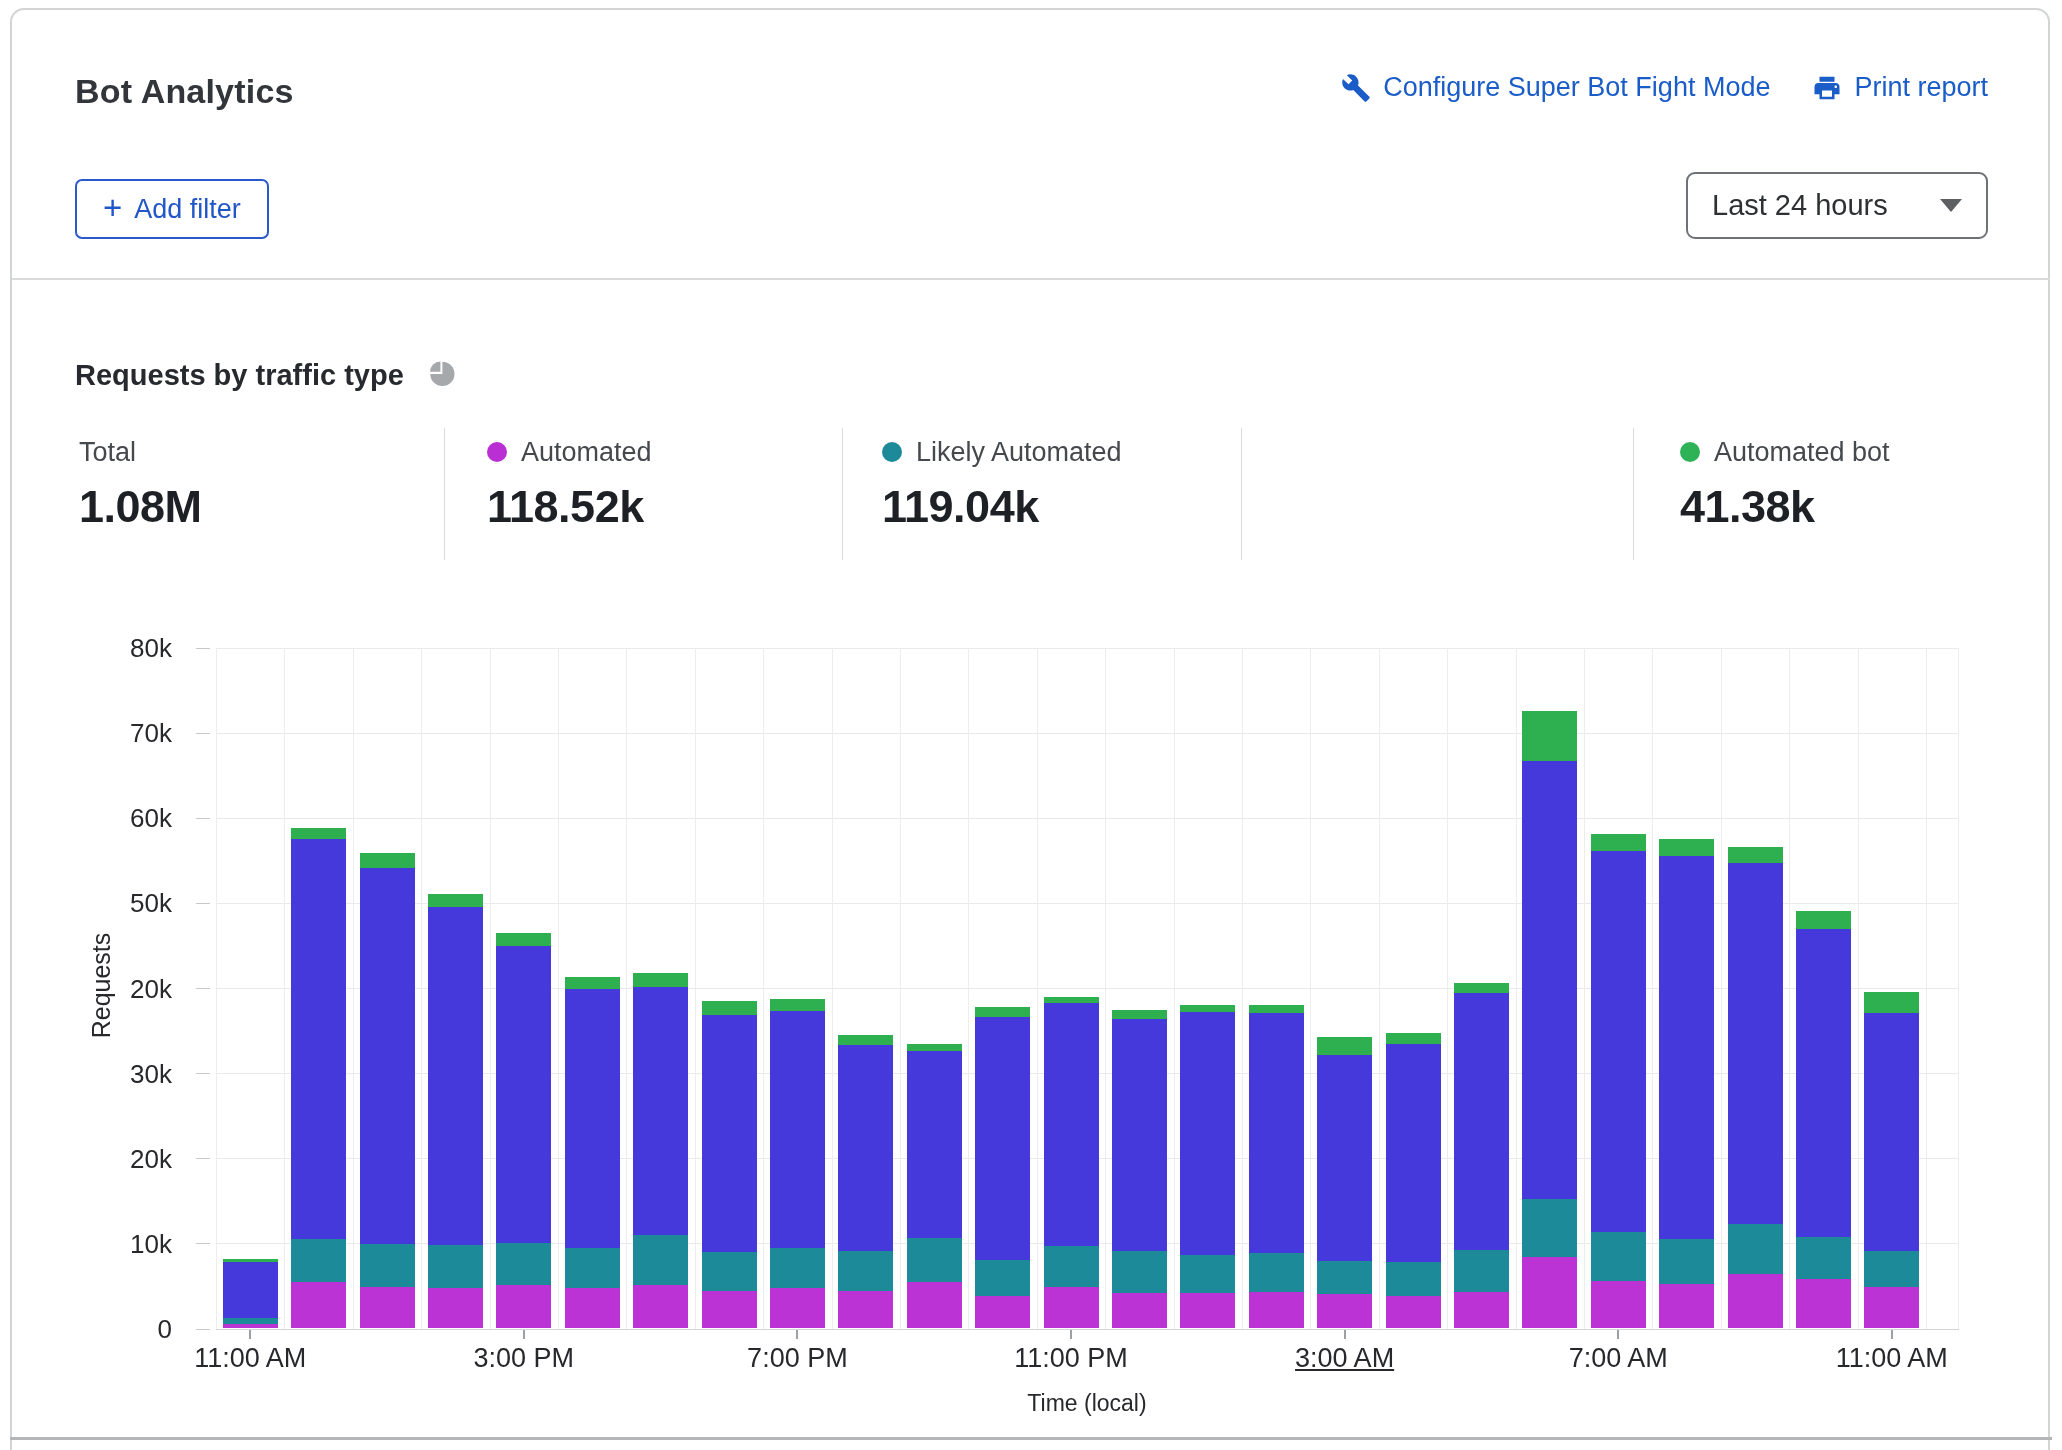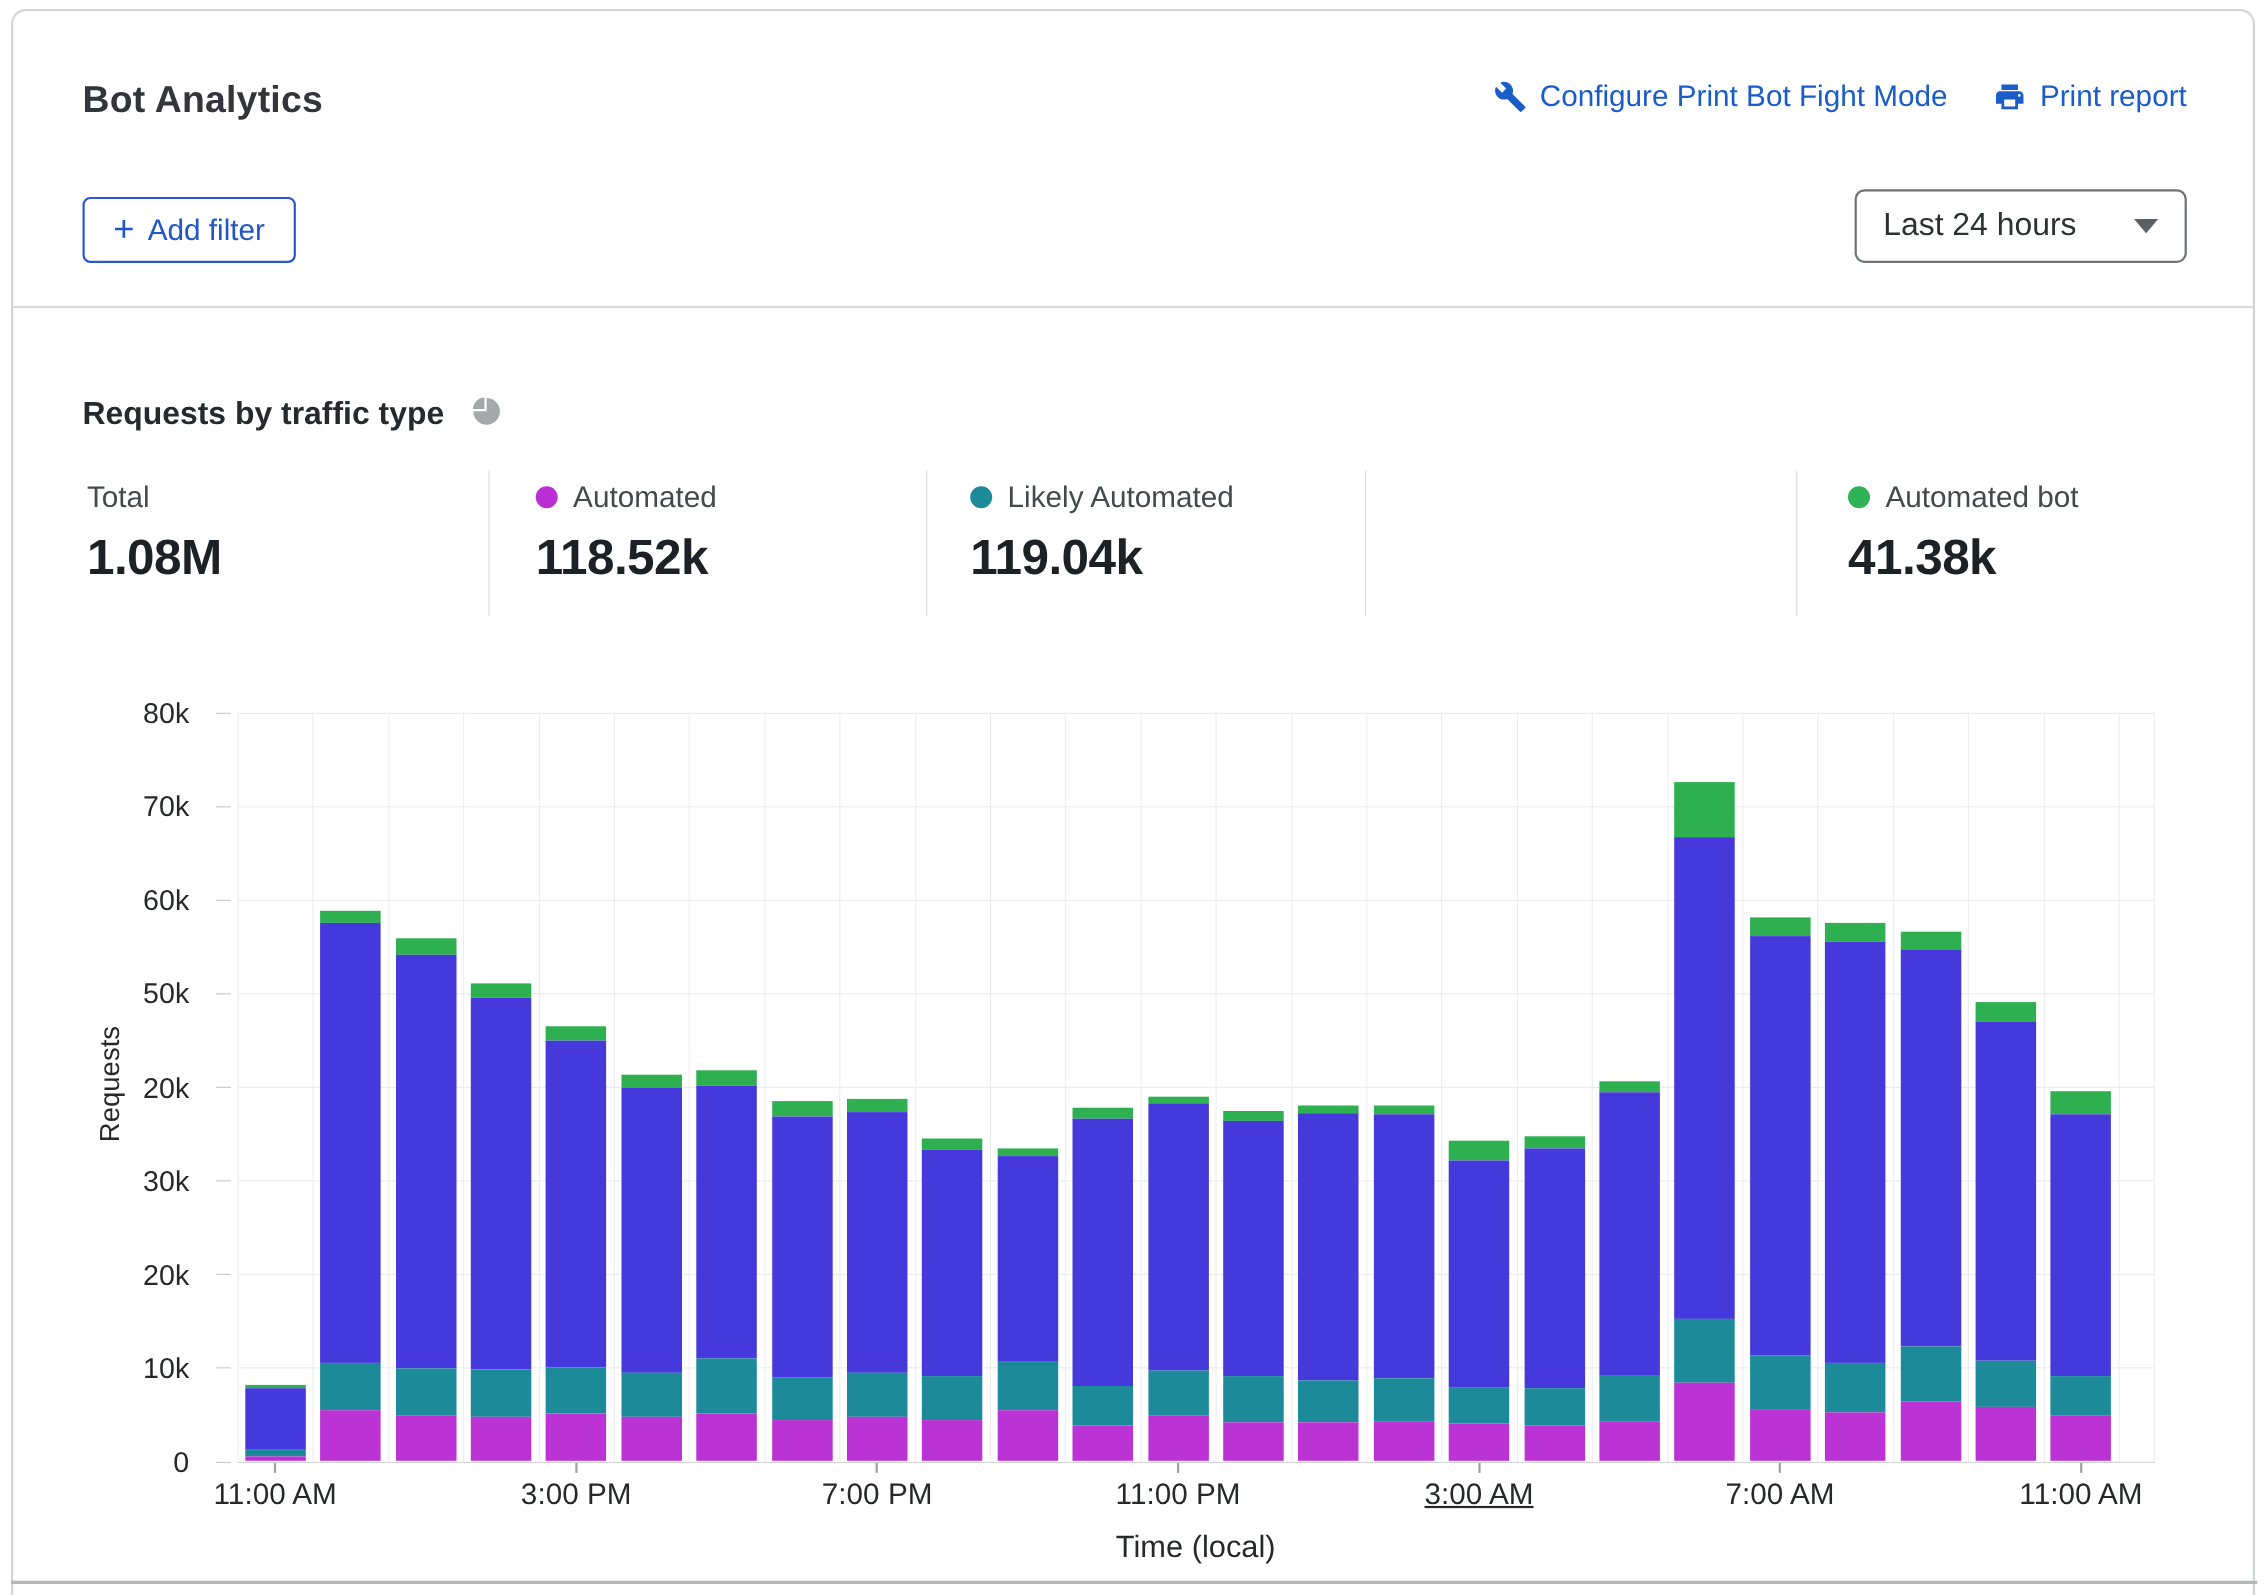--- a/index.html
+++ b/index.html
@@ -46,39 +46,39 @@
   .bar{position:absolute;bottom:1px;display:flex;flex-direction:column;}
   .bar div{width:100%;}
   .ytick-label{position:absolute;left:82px;width:90px;height:34px;line-height:34px;text-align:right;font-size:26px;color:#27282b;}
   .ytick-mark{position:absolute;left:196px;width:14px;height:1px;background:#c6c8ca;}
   .xtick-mark{position:absolute;width:2px;height:9px;top:1330px;background:#9ea1a4;}
   .xtick-label{position:absolute;top:1343px;width:260px;text-align:center;font-size:27px;color:#27282b;}
   .axis-ylabel{
     position:absolute;left:-9px;top:971px;width:220px;text-align:center;font-size:25px;color:#27282b;
     transform:rotate(-90deg);transform-origin:center;
   }
-  .axis-xlabel{position:absolute;left:937px;top:1390px;width:300px;text-align:center;font-size:28px;color:#27282b;}
+  .axis-xlabel{position:absolute;left:937px;top:1390px;width:300px;text-align:center;font-size:23px;color:#27282b;}
   .bottom-divider{position:absolute;left:10px;right:10px;top:1437px;height:3px;background:#b4b6b8;}
 </style>
 </head>
 <body>
 
 <div id="screen">
   <div class="card"></div>
 
   <div class="page-title">Bot Analytics</div>
 
   <div class="header-links">
     <a class="hlink">
       <span>
         <svg width="30" height="30" viewBox="0 0 24 24" fill="#1a5cc8">
             <path d="M22.7 19l-9.1-9.1c.9-2.3.4-5-1.5-6.9-2-2-5-2.4-7.4-1.3L9 6 6 9 1.6 4.7C.4 7.1.9 10.1 2.9 12.1c1.9 1.9 4.6 2.4 6.9 1.5l9.1 9.1c.4.4 1 .4 1.4 0l2.3-2.3c.5-.4.5-1.1.1-1.4z"></path>
           </svg>
       </span>
-      <span>Configure Print Bot Fight Mode</span>
+      <span>Configure Super Bot Fight Mode</span>
     </a>
     <a class="hlink">
       <span>
         <svg width="30" height="30" viewBox="0 0 24 24" fill="#1a5cc8">
             <path d="M19 8H5c-1.66 0-3 1.34-3 3v6h4v4h12v-4h4v-6c0-1.66-1.34-3-3-3zm-3 11H8v-5h8v5zm3-7c-.55 0-1-.45-1-1s.45-1 1-1 1 .45 1 1-.45 1-1 1zm-1-9H6v4h12V3z"></path>
           </svg>
       </span>
       <span>Print report</span>
     </a>
   </div>

